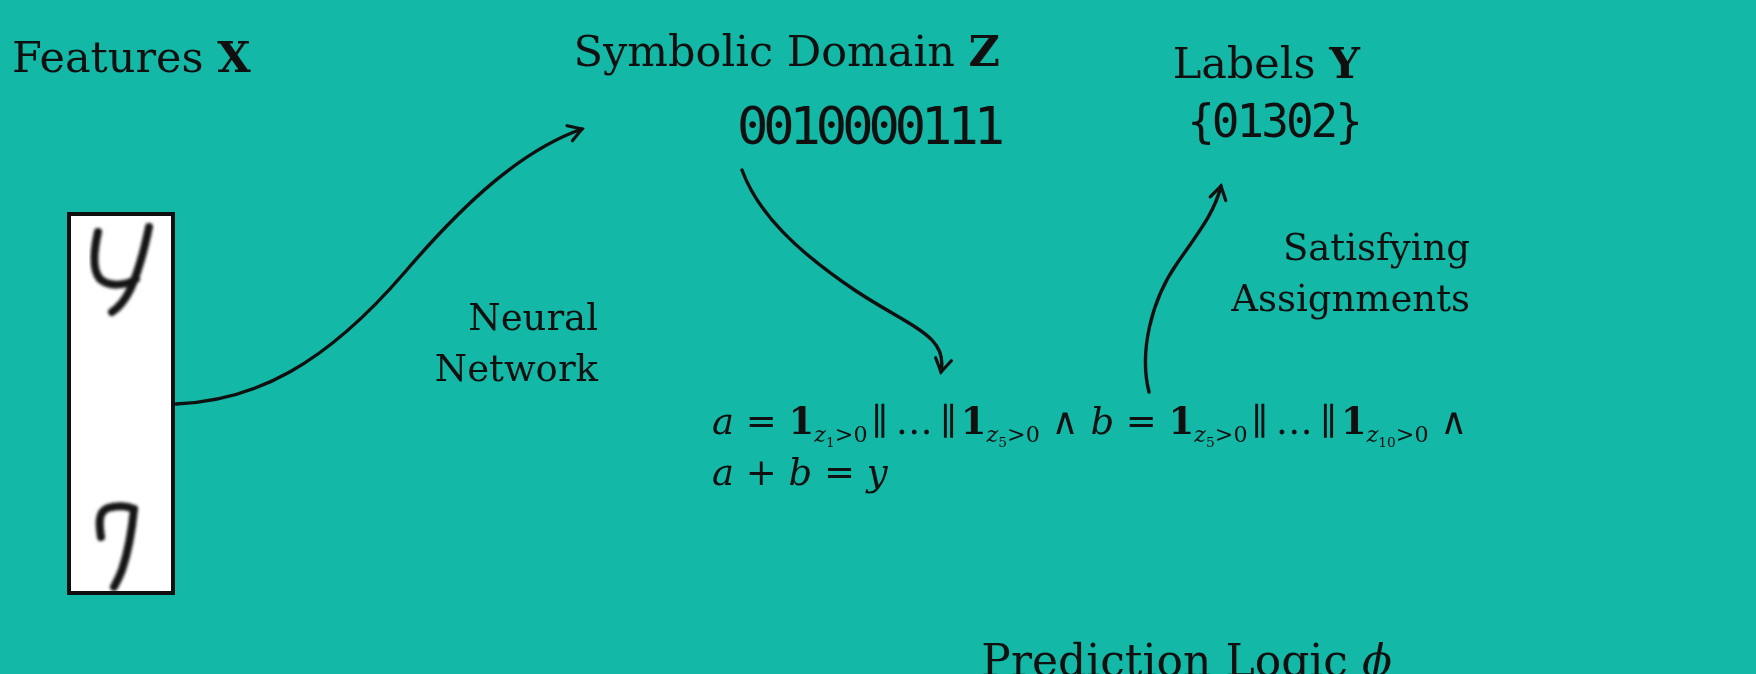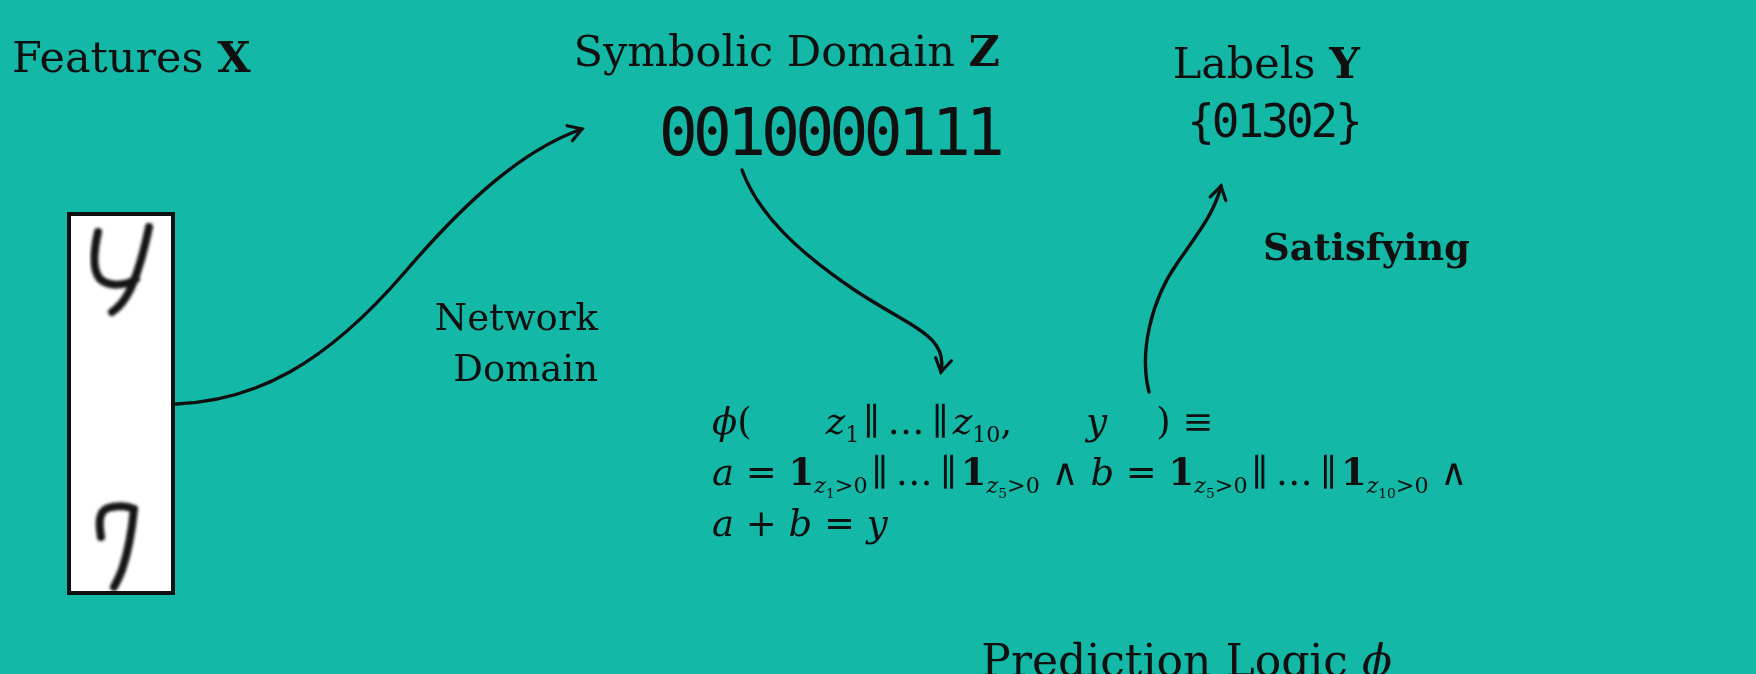--- a/index.html
+++ b/index.html
@@ -5,21 +5,21 @@
   html,body{margin:0;padding:0;background:#ffffff;}
   .stage{
     position:relative;width:1756px;height:674px;background:#14b8a6;
     font-family:"DejaVu Serif","DejaVu Sans",serif;color:#101010;overflow:hidden;
   }
   .abs{position:absolute;}
   .center{text-align:right;}
   .header{font-size:43px;line-height:1.1;white-space:nowrap;}
   .sym{font-weight:700;}
   .mono{font-family:"DejaVu Sans Mono","Liberation Mono",monospace;}
-  .binary{font-size:65px;letter-spacing:-5px;line-height:1;}
+  .binary{font-size:52px;letter-spacing:-5px;line-height:1;}
   .labelset{font-size:46px;letter-spacing:-3px;line-height:1;}
   .edge-label{font-size:37px;line-height:51px;}
   .formula{font-size:37px;line-height:51px;white-space:nowrap;}
   .formula i{font-style:italic;}
   .formula sub{font-size:0.6em;line-height:0;}
   .formula sub sub{font-size:0.62em;}
   .bb{font-weight:700;font-style:normal;}
   .caption{font-size:44px;white-space:nowrap;}
   .caption i{font-style:italic;}
   .mnist-frame{
@@ -76,30 +76,30 @@
       </marker>
     </defs>
     <g fill="none" stroke="#101010" stroke-width="3.4" stroke-linecap="round">
       <path d="M 176 404 C 255 401 325 365 405 272 C 465 202 522 150 582 129" marker-end="url(#arrow)"></path>
       <path d="M 742 170 C 758 214 798 252 856 291 C 914 329 948 336 941 372" marker-end="url(#arrow)"></path>
       <path d="M 1149 392 C 1139 352 1151 300 1178 262 C 1201 229 1215 211 1221 186" marker-end="url(#arrow)"></path>
     </g>
   </svg>
 
   <div class="abs edge-label center" style="left:393px;top:292px;width:205px;">
+    <div>Neural</div>
     <div>Network</div>
-    <div>Domain</div>
   </div>
 
-  <div class="abs edge-label center" style="left:1200px;top:222px;width:270px;font-weight:bold;">
+  <div class="abs edge-label center" style="left:1200px;top:222px;width:270px;">
     <div>Satisfying</div>
+    <div>Assignments</div>
   </div>
 
   <div class="abs formula" style="left:712px;top:396px;">
-    <div><i>ϕ</i>(  <i>z</i><sub>1</sub> ∥ … ∥ <i>z</i><sub>10</sub>,  <i>y</i>  ) ≡</div>
     <div><i>a</i> = <span class="bb">1</span><sub><i>z</i><sub>1</sub>&gt;0</sub> ∥ … ∥ <span class="bb">1</span><sub><i>z</i><sub>5</sub>&gt;0</sub> ∧ <i>b</i> = <span class="bb">1</span><sub><i>z</i><sub>5</sub>&gt;0</sub> ∥ … ∥ <span class="bb">1</span><sub><i>z</i><sub>10</sub>&gt;0</sub> ∧</div>
     <div><i>a</i> + <i>b</i> = <i>y</i></div>
   </div>
 
   <div class="abs caption center" style="left:952px;top:598px;width:440px;margin-top:37px;">
     <span>Prediction Logic </span><i>ϕ</i>
   </div>
 
 </div>
 

